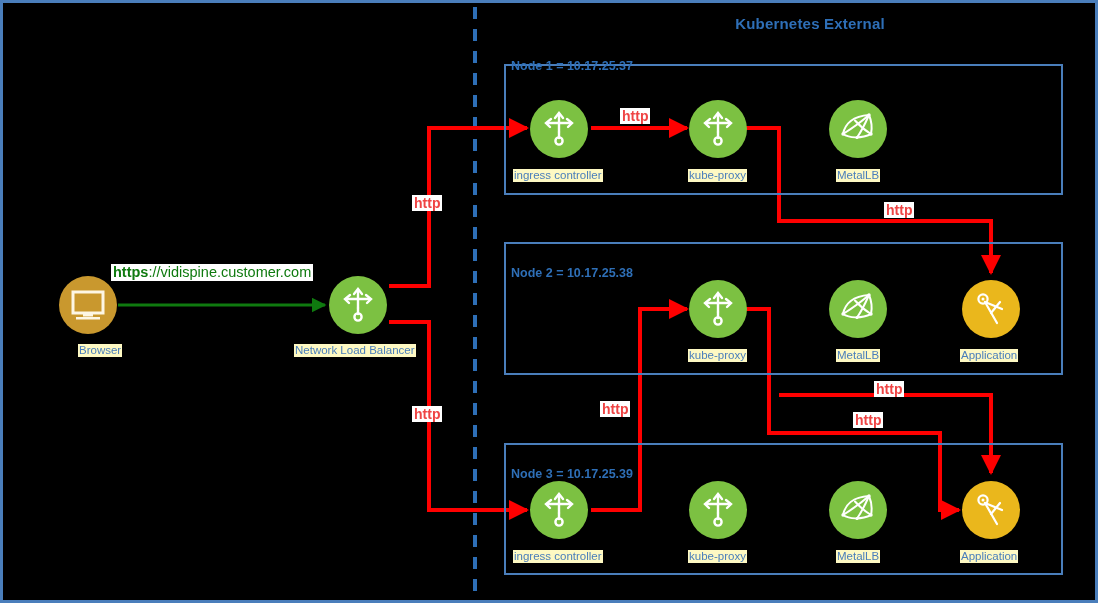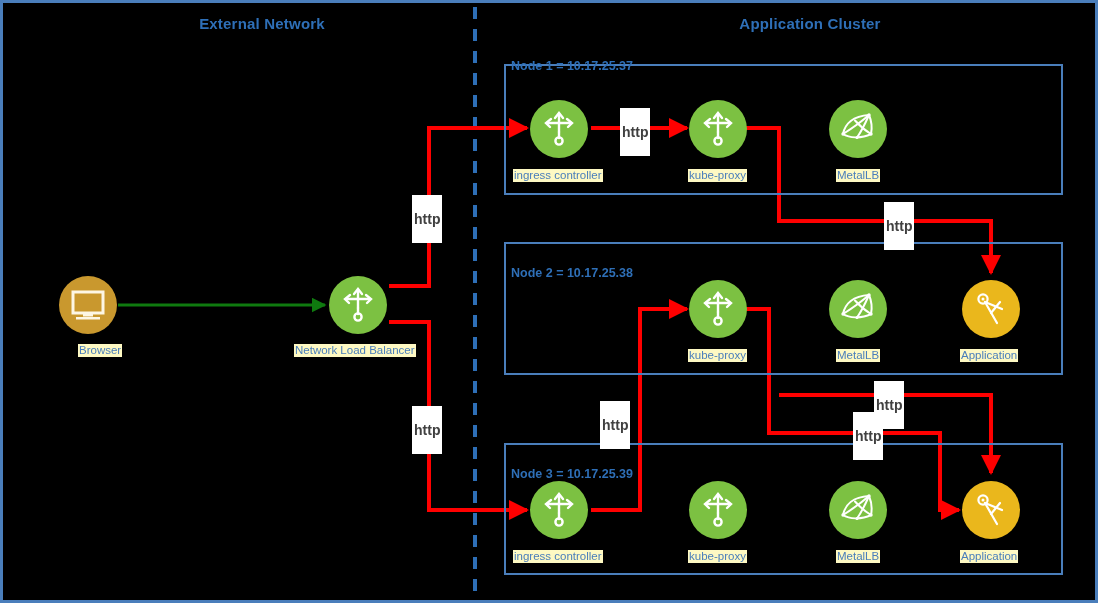--- a/index.html
+++ b/index.html
@@ -63,26 +63,26 @@
     position: absolute;
     color: #4a7ebb;
     background: #fef9c3;
     font-size: 11.5px;
     padding: 0 1px;
     white-space: nowrap;
     line-height: 13px;
   }
   .http-label {
     position: absolute;
-    color: #404040;
+    color: #ef4444;
     background: #ffffff;
     font-weight: bold;
     font-size: 14px;
     line-height: 16px;
-    padding: 16px 2px;
+    padding: 0 2px;
     white-space: nowrap;
   }
   .url-label {
     position: absolute;
     background: #ffffff;
     font-size: 14.5px;
     line-height: 17px;
     padding: 0 2px;
     white-space: nowrap;
     color: #0f7a0f;
@@ -118,41 +118,43 @@
 
     <polyline points="588,507 637,507 637,306 684,306" fill="none" stroke="#ff0000" stroke-width="4" marker-end="url(#arrow-red)"></polyline>
 
     <polyline points="743,306 766,306 766,430 937,430 937,507 956,507" fill="none" stroke="#ff0000" stroke-width="4" marker-end="url(#arrow-red)"></polyline>
 
     <polyline points="776,218 988,218 988,470" fill="none" stroke="#ff0000" stroke-width="0"></polyline>
     <polyline points="988,390 988,470" fill="none" stroke="#ff0000" stroke-width="4" marker-end="url(#arrow-red)"></polyline>
     <polyline points="776,392 988,392" fill="none" stroke="#ff0000" stroke-width="4"></polyline>
   </svg>
 
-  <div class="zone-title" style="left:172px; top:12px; width:174px;">External Network</div>
-  <div class="zone-title" style="left:718px; top:12px; width:178px;">Application Cluster</div>
+  <div class="zone-title" style="left:718px; top:12px; width:178px;">Kubernetes External</div>
 
   <div class="node-box" style="left:501px; top:61px; width:559px; height:131px;"></div>
   <div class="node-title" style="left:508px; top:56px;">Node 1 = 10.17.25.37</div>
 
   <div class="node-box" style="left:501px; top:239px; width:559px; height:133px;"></div>
   <div class="node-title" style="left:508px; top:247px;margin-top:16px;">Node 2 = 10.17.25.38</div>
 
   <div class="node-box" style="left:501px; top:440px; width:559px; height:132px;"></div>
   <div class="node-title" style="left:508px; top:464px;">Node 3 = 10.17.25.39</div>
 
   <div class="node-icon" style="left:56px; top:273px; background:#c9982e;">
     <svg width="34" height="30" viewBox="0 0 34 30">
       <rect x="2" y="2" width="30" height="21" fill="none" stroke="#fdf6e4" stroke-width="3"></rect>
       <rect x="12" y="24" width="10" height="2.5" fill="#fdf6e4"></rect>
       <rect x="5" y="27" width="24" height="2.5" fill="#fdf6e4"></rect>
     </svg>
   </div>
   <div class="icon-label" style="left:61px; top:341px;margin-left:14px;">Browser</div>
 
+  <div class="url-label" style="left:108px; top:261px;">
+    <span class="scheme">https</span><span>://vidispine.customer.com</span>
+  </div>
 
   <div class="node-icon" style="left:326px; top:273px; background:#7cc142;">
     <svg width="36" height="38" viewBox="0 0 36 38">
       <g stroke="#ffffff" stroke-width="2.4" fill="none" stroke-linecap="round">
         <line x1="18" y1="4" x2="18" y2="22"></line>
         <line x1="18" y1="13" x2="6" y2="13"></line>
         <line x1="18" y1="13" x2="30" y2="13"></line>
         <polyline points="14,8 18,3 22,8"></polyline>
         <polyline points="10,9 5,13 9,17"></polyline>
         <polyline points="26,9 31,13 27,17"></polyline>

